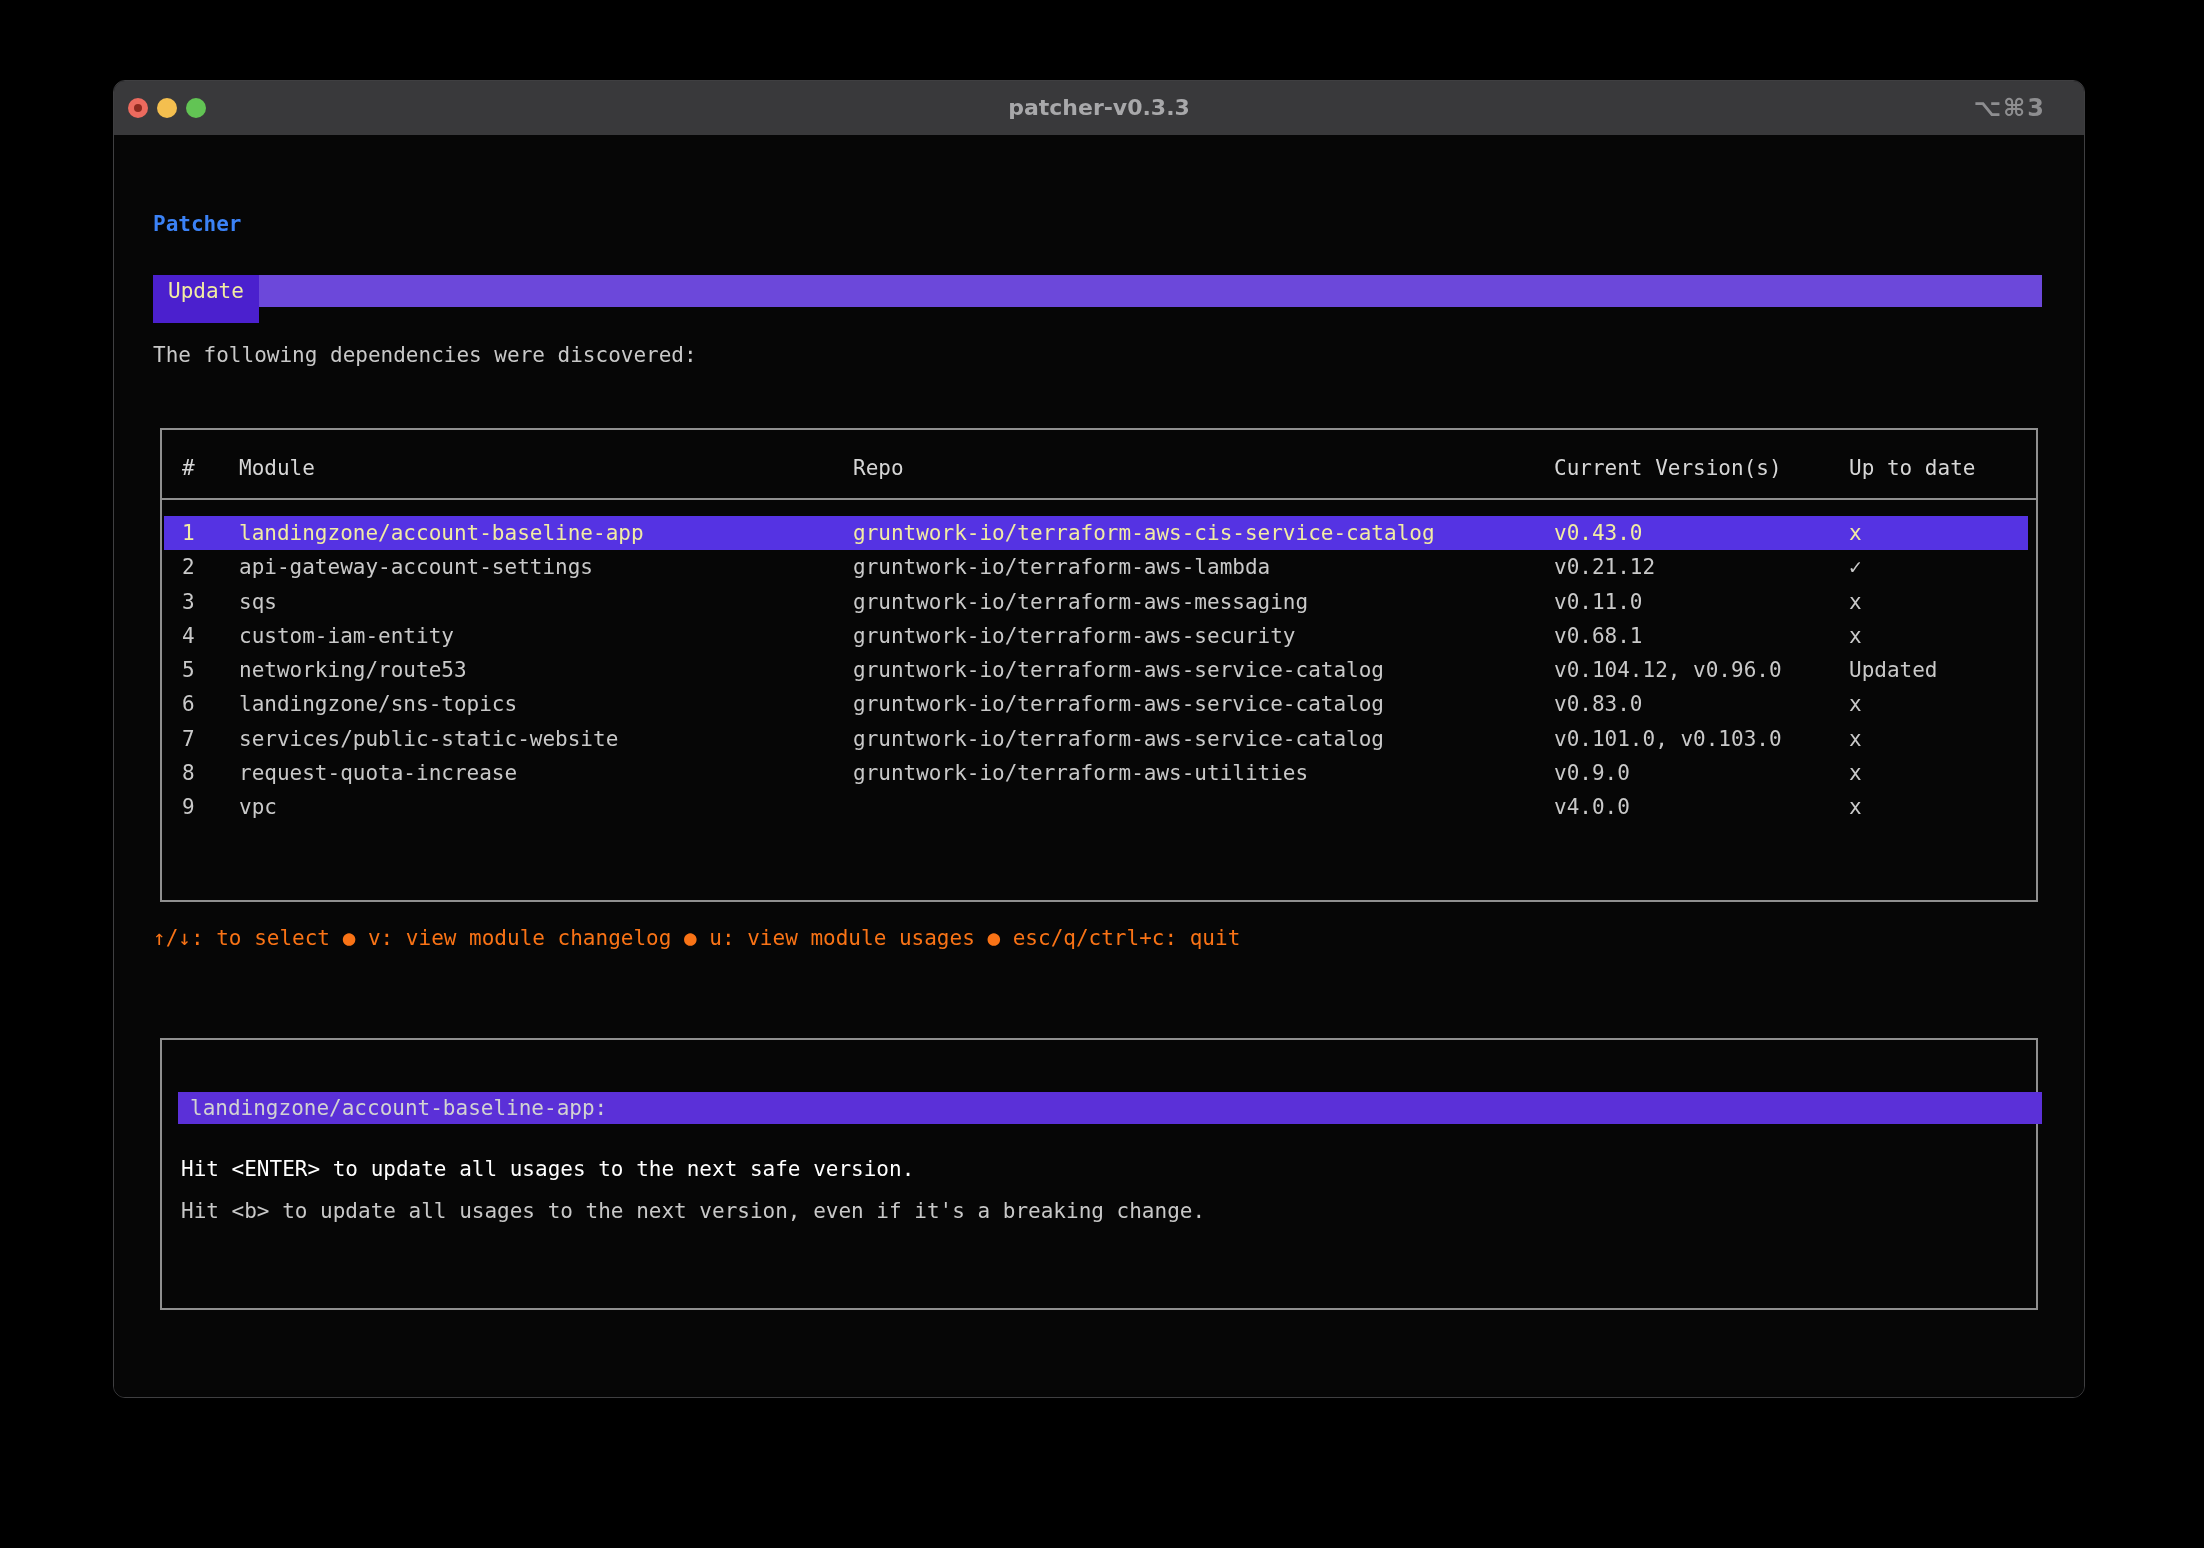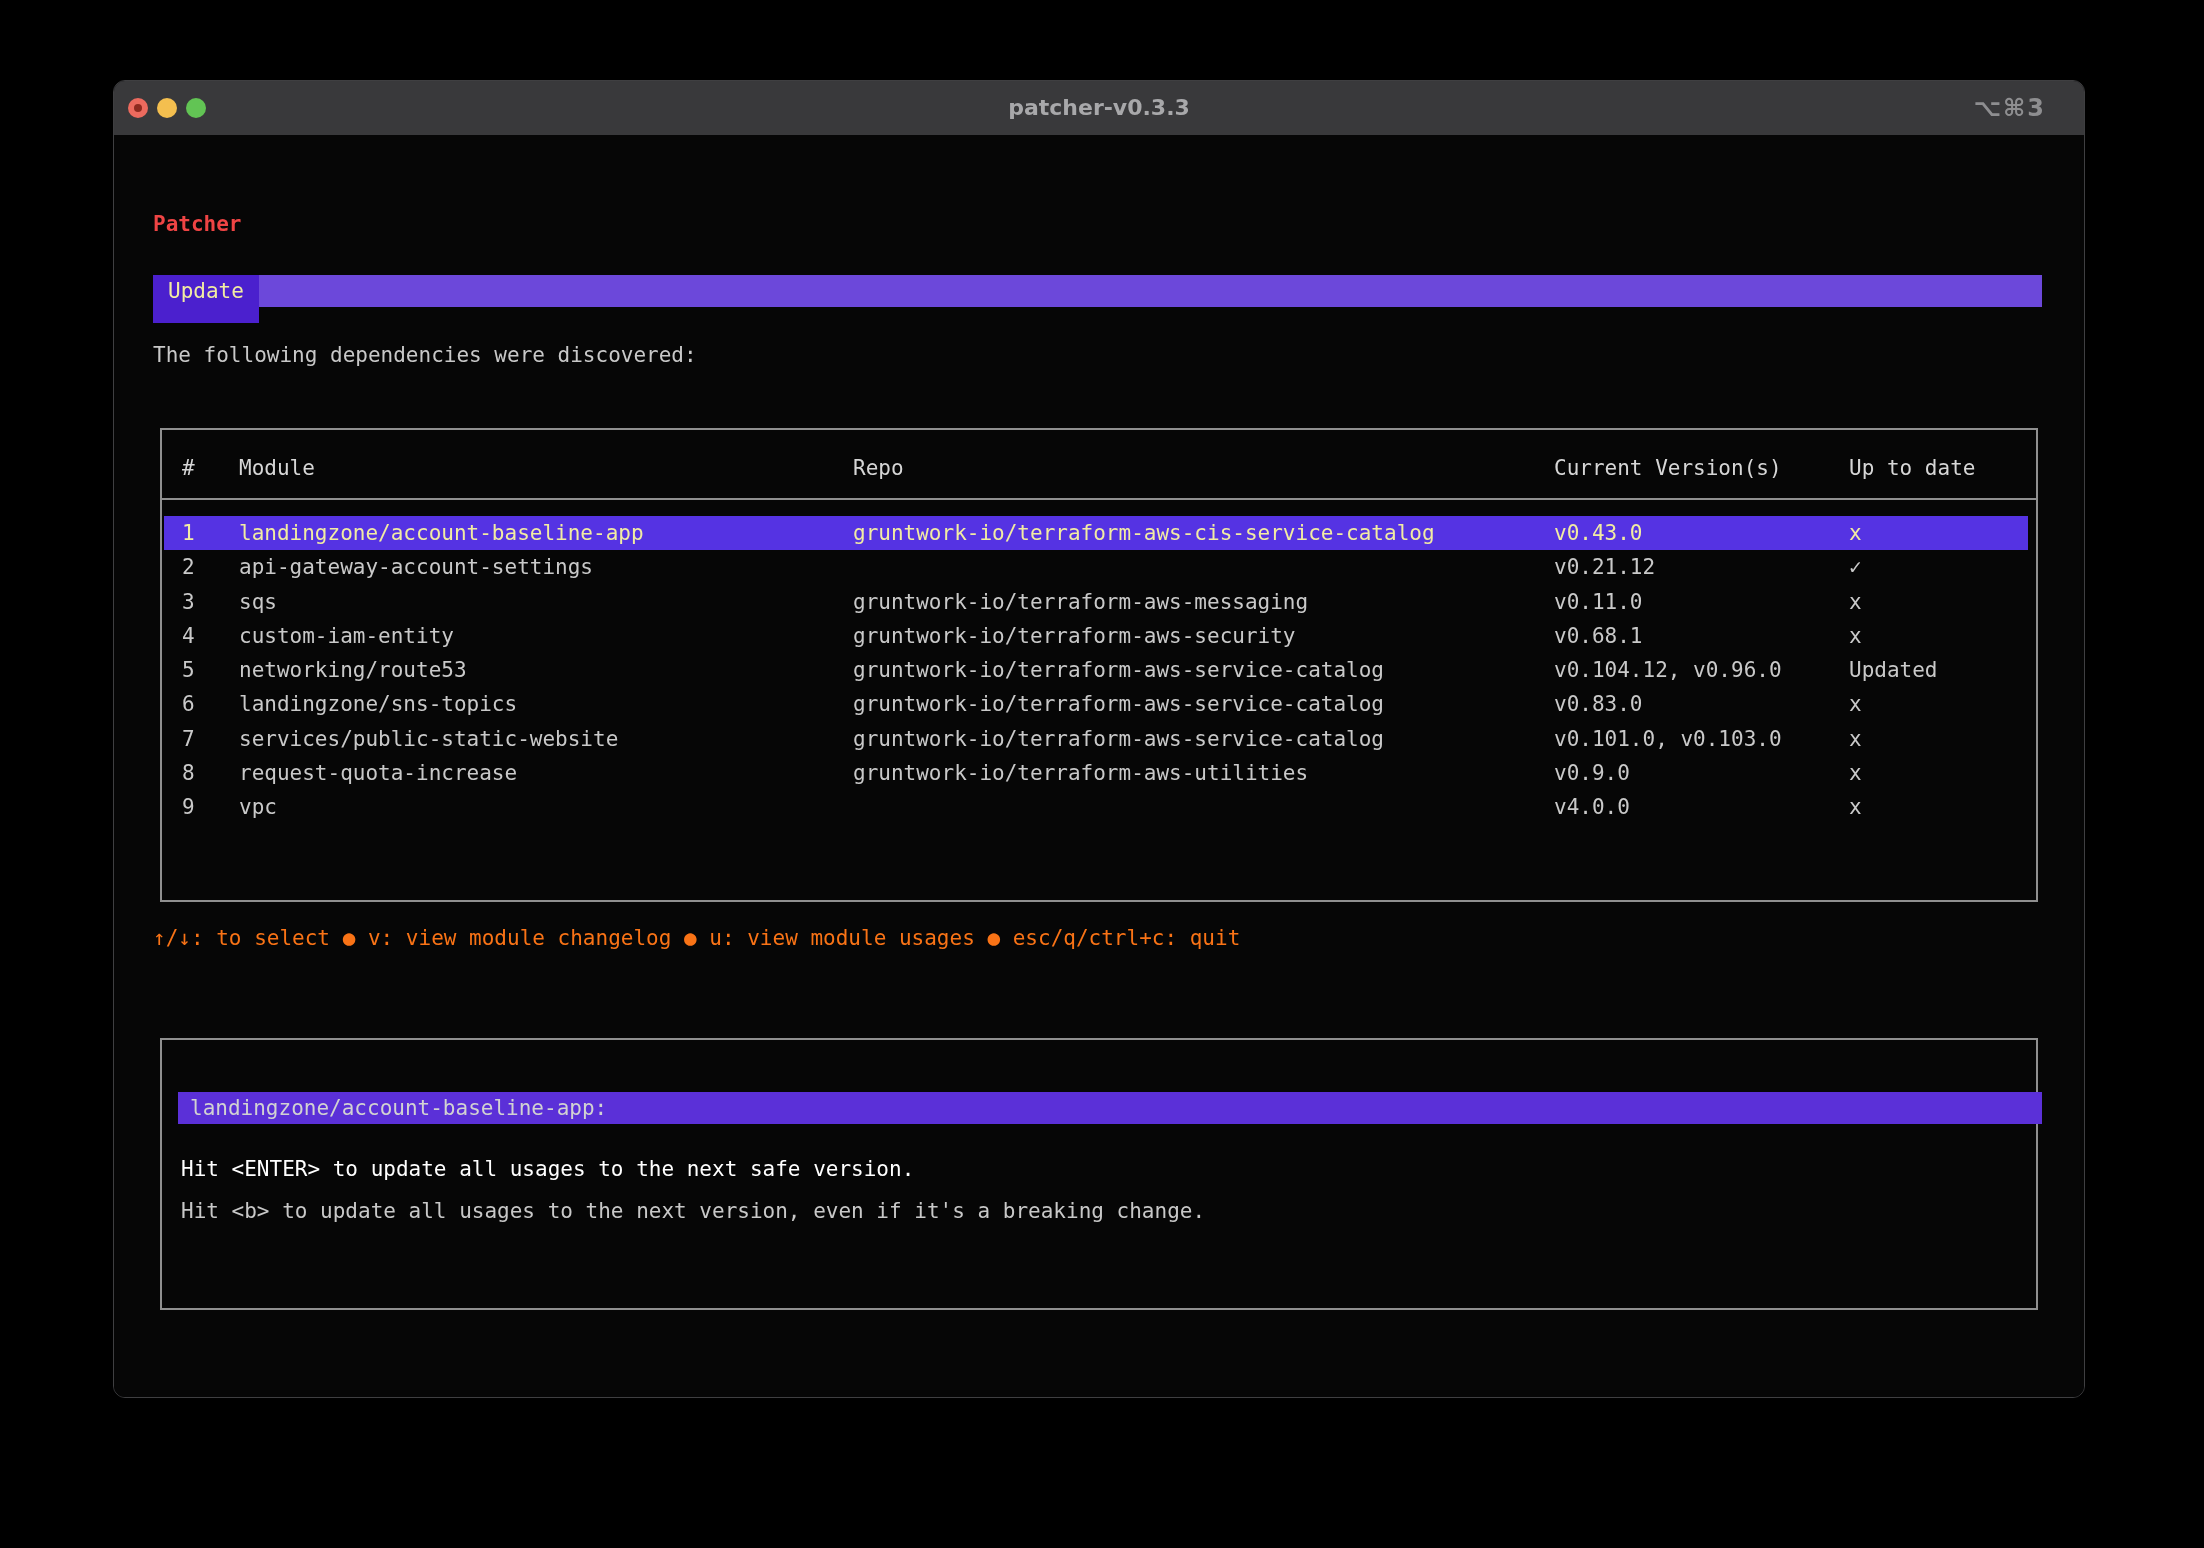--- a/index.html
+++ b/index.html
@@ -35,21 +35,21 @@
     position:absolute;right:38px;top:0;height:54px;line-height:54px;
     color:#8e8e90;font-family:"DejaVu Sans",sans-serif;font-weight:bold;
     font-size:24px;letter-spacing:2px;
   }
   
   .content{
     position:absolute;left:0;top:54px;right:0;bottom:0;
     background:#060606;border-radius:0 0 11px 11px;
     font-size:21px;color:#c9c9c9;
   }
-  .heading{position:absolute;left:39px;top:72px;line-height:34px;font-weight:bold;color:#ef4444;}
+  .heading{position:absolute;left:39px;top:72px;line-height:34px;font-weight:bold;color:#3b82f6;}
   .tabbar{position:absolute;left:39px;top:140px;width:1889px;height:32px;background:#6c48da;}
   .tab{
     display:inline-block;height:48px;line-height:32px;padding:0 15px;
     background:#4b20ce;color:#f2eca3;vertical-align:top;
   }
   .intro{position:absolute;left:39px;top:203px;line-height:34px;color:#c8c8c8;}
 
   
   .depbox{
     position:absolute;left:46px;top:293px;width:1878px;height:474px;
@@ -121,20 +121,21 @@
           <div class="rowbg"></div>
           <span class="cell c-num">1</span>
           <span class="cell c-repo">gruntwork-io/terraform-aws-cis-service-catalog</span>
           <span class="cell c-module">landingzone/account-baseline-app</span>
           <span class="cell c-version">v0.43.0</span>
           <span class="cell c-status">x</span>
         </div>
         <div class="trow">
           <span class="cell c-num">2</span>
           <span class="cell c-module">api-gateway-account-settings</span>
+          <span class="cell c-repo">gruntwork-io/terraform-aws-lambda</span>
           <span class="cell c-version">v0.21.12</span>
           <span class="cell c-status">✓</span>
         </div>
         <div class="trow">
           <span class="cell c-num">3</span>
           <span class="cell c-module">sqs</span>
           <span class="cell c-repo">gruntwork-io/terraform-aws-messaging</span>
           <span class="cell c-version">v0.11.0</span>
           <span class="cell c-status">x</span>
         </div>

